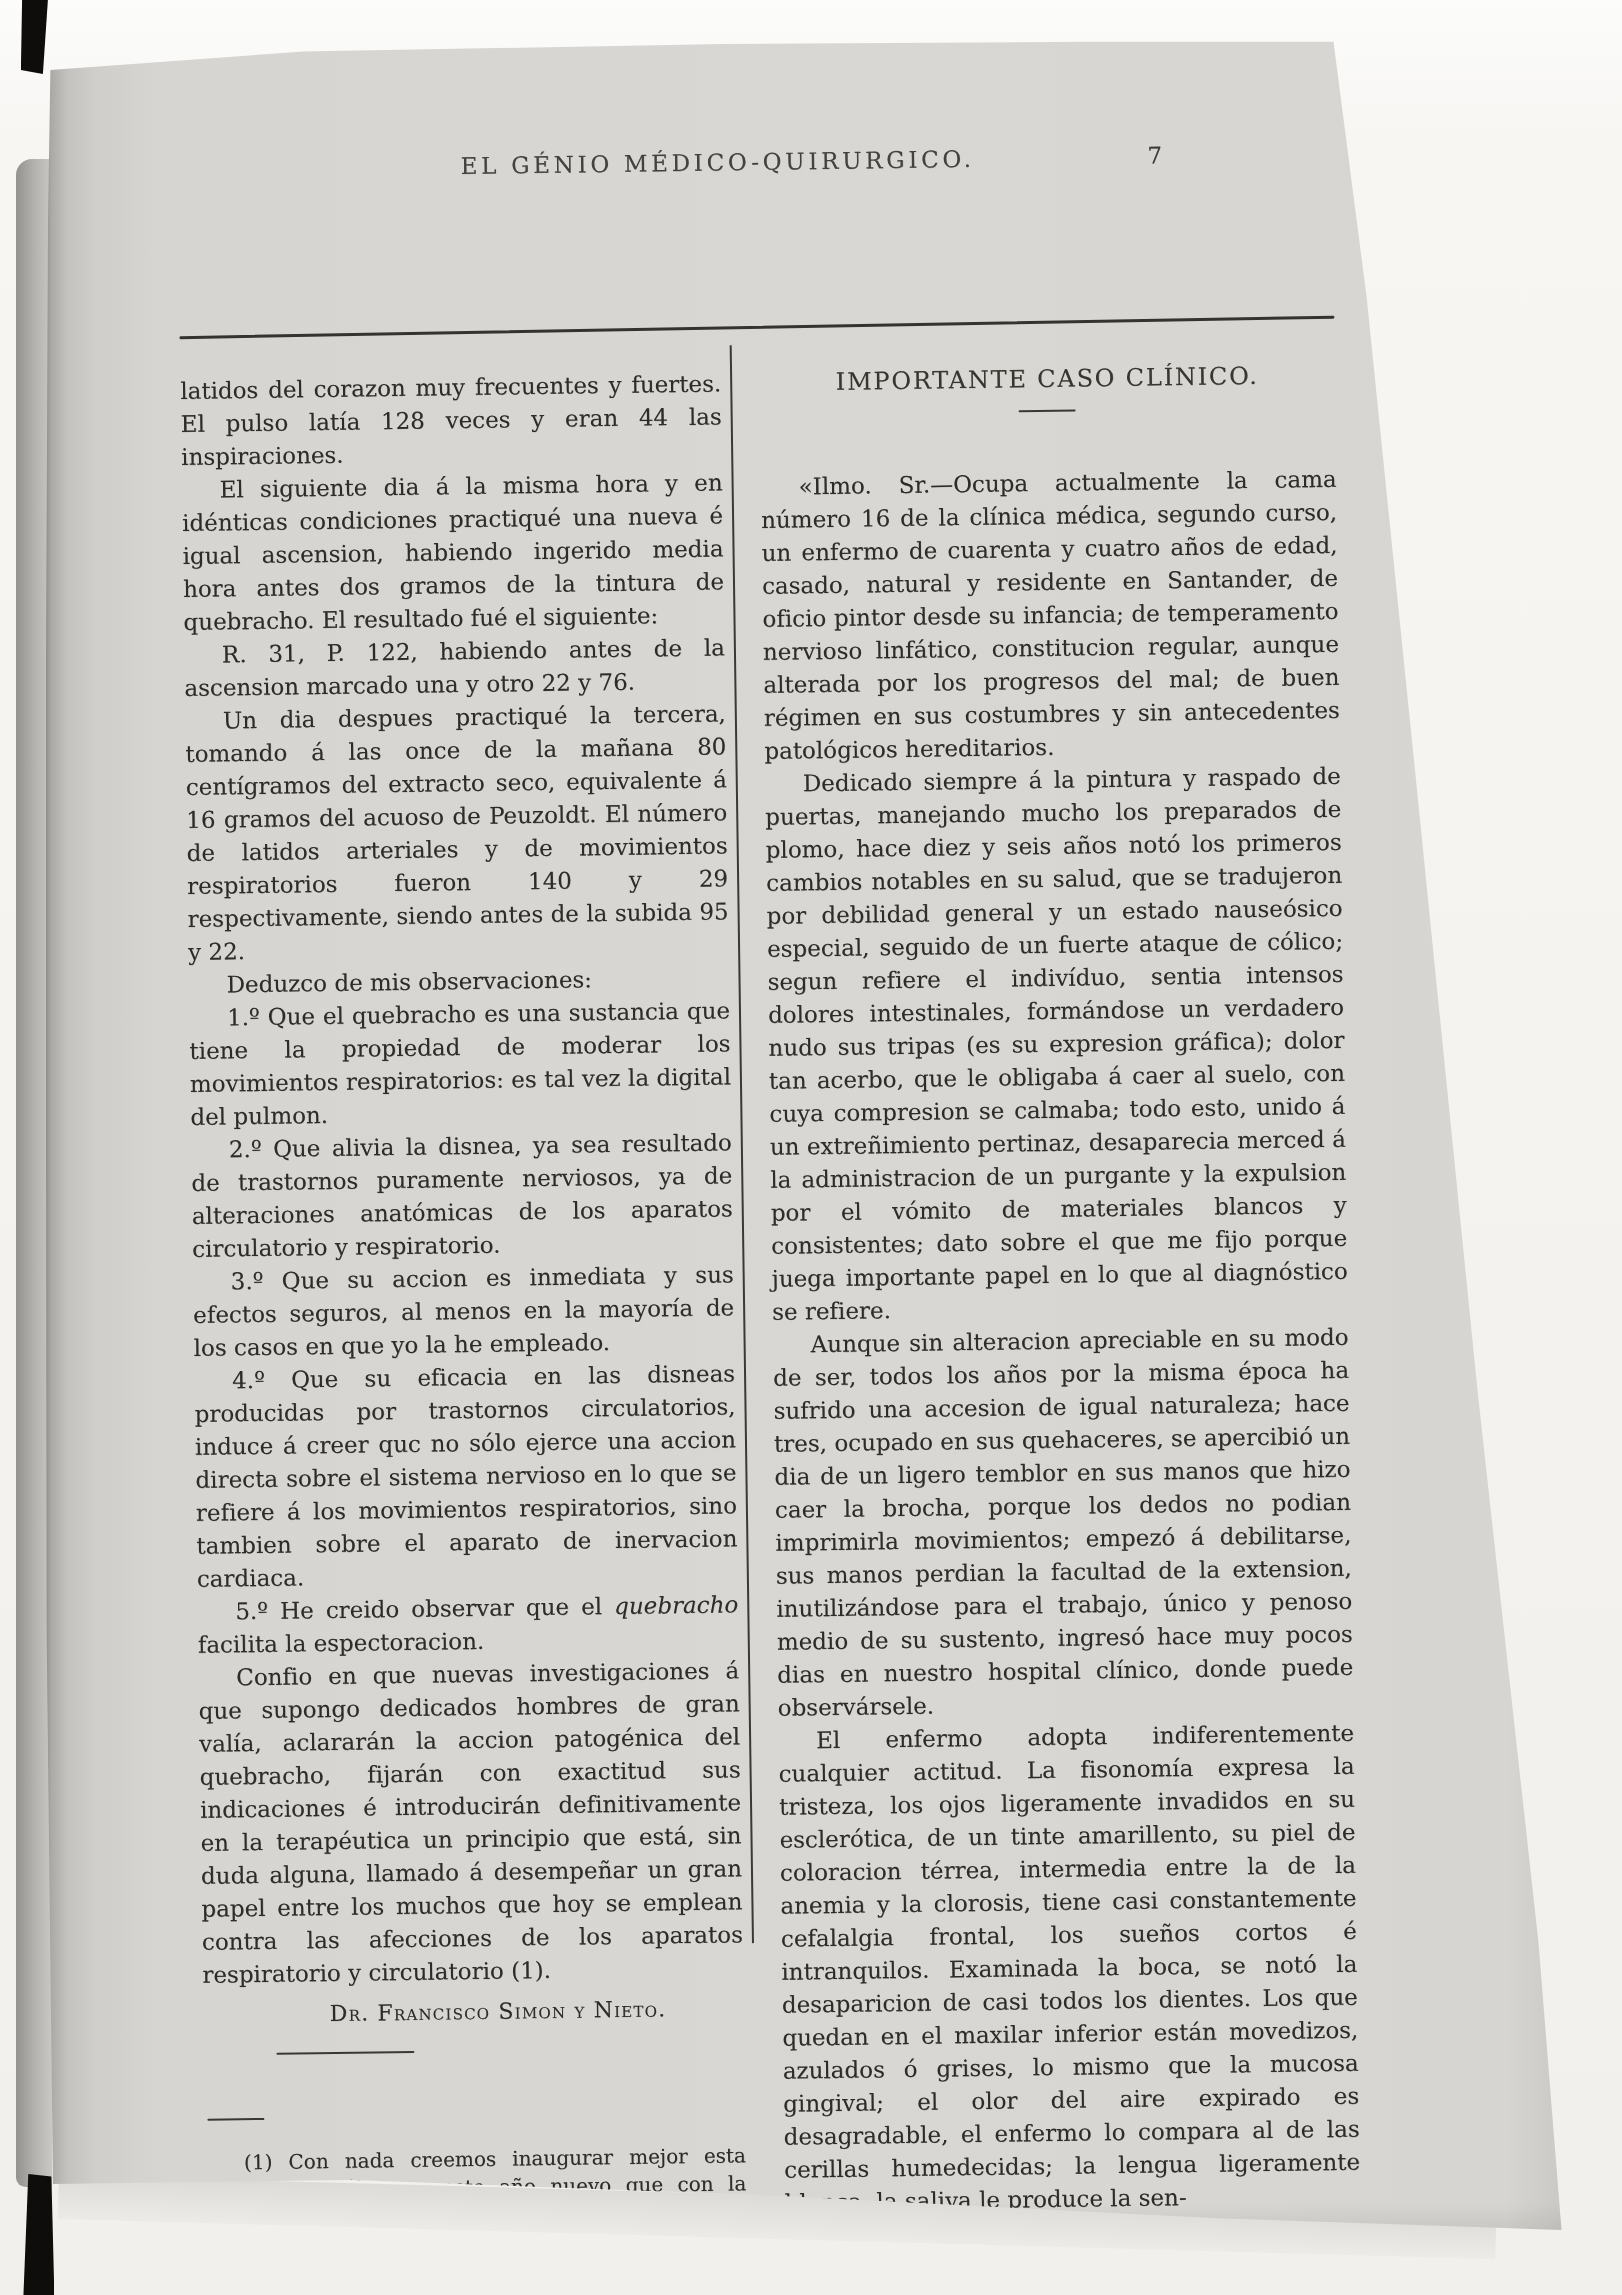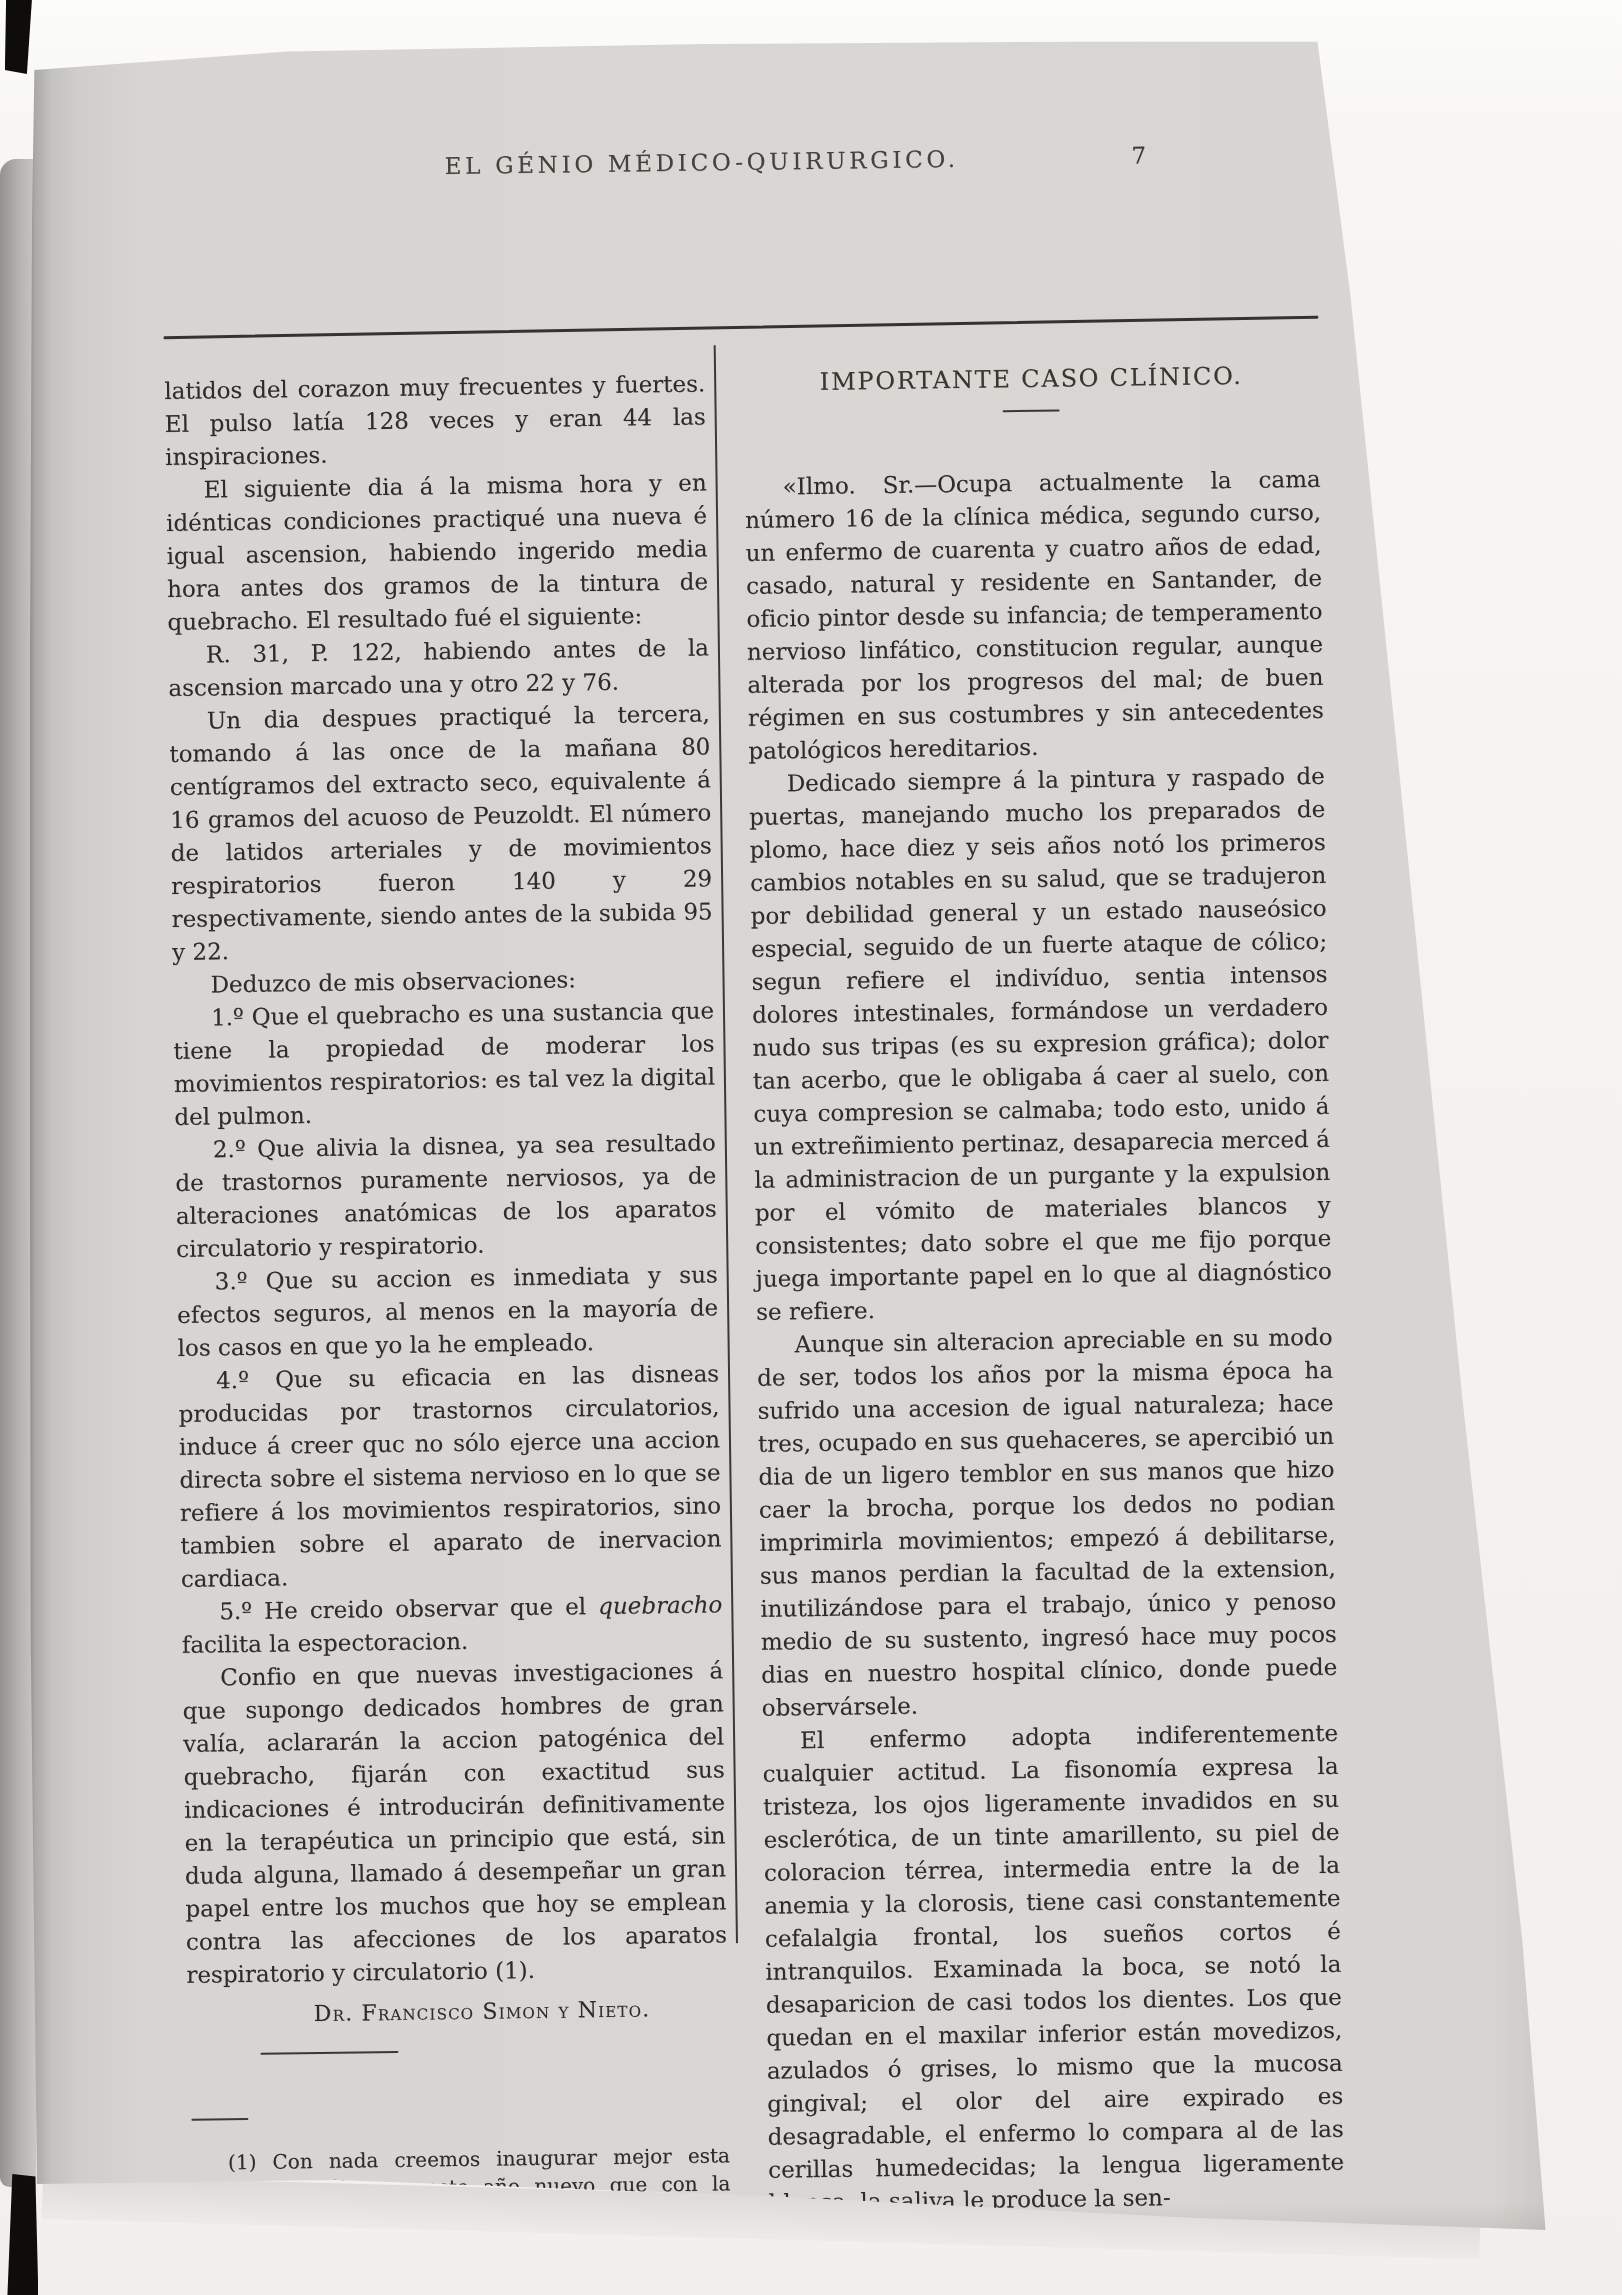--- a/index.html
+++ b/index.html
@@ -1,21 +1,21 @@
 <!DOCTYPE html>
 <html lang="es" style="font-size:9.8px"><head>
 <meta charset="utf-8">
 <style>
   html,body{margin:0;padding:0;}
   body{
     width:1622px;height:2295px;position:relative;overflow:hidden;
     background:linear-gradient(180deg,#fcfcfb 0%,#f7f6f3 6%,#f3f2ef 60%,#f1f0ed 100%);
     font-family:"DejaVu Serif","Liberation Serif",serif;
   }
-  .scan-root{position:absolute;inset:0;}
+  .scan-root{position:absolute;inset:0;margin-left:16px;}
 
   
   .left-stack{
     position:absolute;left:0;top:159px;width:36px;height:2028px;z-index:1;
     background:linear-gradient(to right,#93928e,#b5b4b0 55%,#c9c8c4);
     border-radius:16px 0 0 9.8px;
   }
   .under-page{
     position:absolute;left:43px;top:2175px;width:1438px;height:44px;z-index:1;
     background:linear-gradient(to bottom,#dcdbd7,#edebe7);

